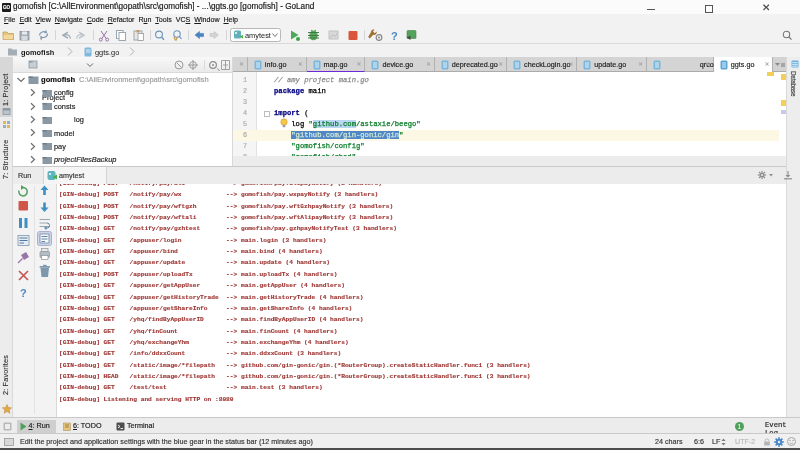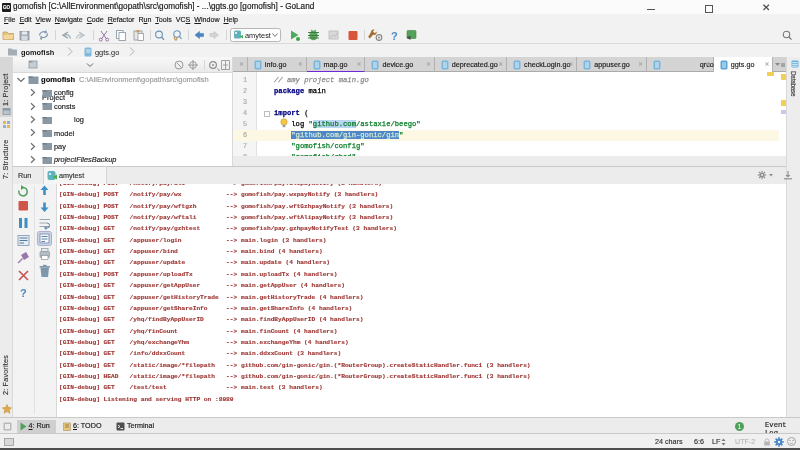--- a/index.html
+++ b/index.html
@@ -296,21 +296,21 @@
       <span class="abs" style="left:17px;top:3px;font-size:7.2px;color:#1a1a1a;">checkLogin.go</span>
       <span class="abs" style="right:3px;top:3.6px;font-size:5.5px;color:#a0a0a0;">✕</span>
     </div>
     <div class="abs" style="left:344.3px;top:0;width:69.5px;height:15px;background:#d4d4d4;border-right:1px solid #b2b2b2;box-sizing:border-box;border-bottom:1px solid #ababab;">
       <svg class="abs" style="left:6px;top:2.5px" width="8" height="10">
         <rect x="0.5" y="0.5" width="7" height="9" rx="1.5" fill="#79b6dc"></rect>
         <line x1="2" y1="3" x2="6" y2="3" stroke="#fff" stroke-width="0.8"></line>
         <line x1="2" y1="5" x2="6" y2="5" stroke="#fff" stroke-width="0.8"></line>
         <line x1="2" y1="7" x2="6" y2="7" stroke="#fff" stroke-width="0.8"></line>
       </svg>
-      <span class="abs" style="left:17px;top:3px;font-size:7.2px;color:#1a1a1a;">appuser.go</span>
+      <span class="abs" style="left:17px;top:3px;font-size:7.2px;color:#1a1a1a;">update.go</span>
       <span class="abs" style="right:3px;top:3.6px;font-size:5.5px;color:#a0a0a0;">✕</span>
     </div>
     <div class="abs" style="left:413.8px;top:0;width:67px;height:15px;background:#d4d4d4;border-right:1px solid #b2b2b2;box-sizing:border-box;border-bottom:1px solid #ababab;">
       <svg class="abs" style="left:6px;top:2.5px" width="8" height="10">
         <rect x="0.5" y="0.5" width="7" height="9" rx="1.5" fill="#79b6dc"></rect>
         <line x1="2" y1="3" x2="6" y2="3" stroke="#fff" stroke-width="0.8"></line>
         <line x1="2" y1="5" x2="6" y2="5" stroke="#fff" stroke-width="0.8"></line>
         <line x1="2" y1="7" x2="6" y2="7" stroke="#fff" stroke-width="0.8"></line>
       </svg>
       <span class="abs" style="left:17px;top:3px;font-size:7.2px;color:#1a1a1a;padding-left:36px;">qrcode.go</span>
@@ -503,20 +503,21 @@
       <circle cx="5.5" cy="5.5" r="4.5" fill="#4fa05a"></circle>
       <text x="3.4" y="8.4" font-family="Liberation Sans" font-size="7" fill="#fff">1</text>
     </svg>
   <div class="abs" style="left:765px;top:3.2px;font-size:7.2px;color:#1a1a1a;font-family:Liberation Mono, monospace;">Event Log</div>
 </div>
 
 <div class="abs" id="statusbar" style="left:0;top:433px;width:800px;height:15px;background:#f0f0f0;border-top:1px solid #c9c9c9;box-sizing:border-box;">
   <svg class="abs" style="left:4px;top:3.5px" width="10" height="9">
       <rect x="0.5" y="0.5" width="9" height="7" fill="#d8d8d8" stroke="#9a9a9a" stroke-width="0.8"></rect>
     </svg>
+  <div class="abs" style="left:20px;top:3px;font-size:7.2px;color:#333;">Edit the project and application settings with the blue gear in the status bar (12 minutes ago)</div>
   <div class="abs" style="left:655px;top:3px;font-size:7.2px;color:#333;">24 chars</div>
   <div class="abs" style="left:694px;top:3px;font-size:7.2px;color:#333;">6:6</div>
   <div class="abs" style="left:712px;top:3px;font-size:7.2px;color:#333;">LF</div>
   <svg class="abs" style="left:721px;top:4px" width="5" height="8">
       <path d="M2.5 0.5 l2 2.5 -4 0z" fill="#777"></path>
       <path d="M2.5 7.5 l2 -2.5 -4 0z" fill="#777"></path>
     </svg>
   <div class="abs" style="left:735px;top:3px;font-size:7.2px;color:#b8b8b8;">UTF-2</div>
   <svg class="abs" style="left:763px;top:3.5px" width="8" height="8">
       <rect x="1.2" y="3.5" width="5.6" height="4" fill="#b5b5b5"></rect>

